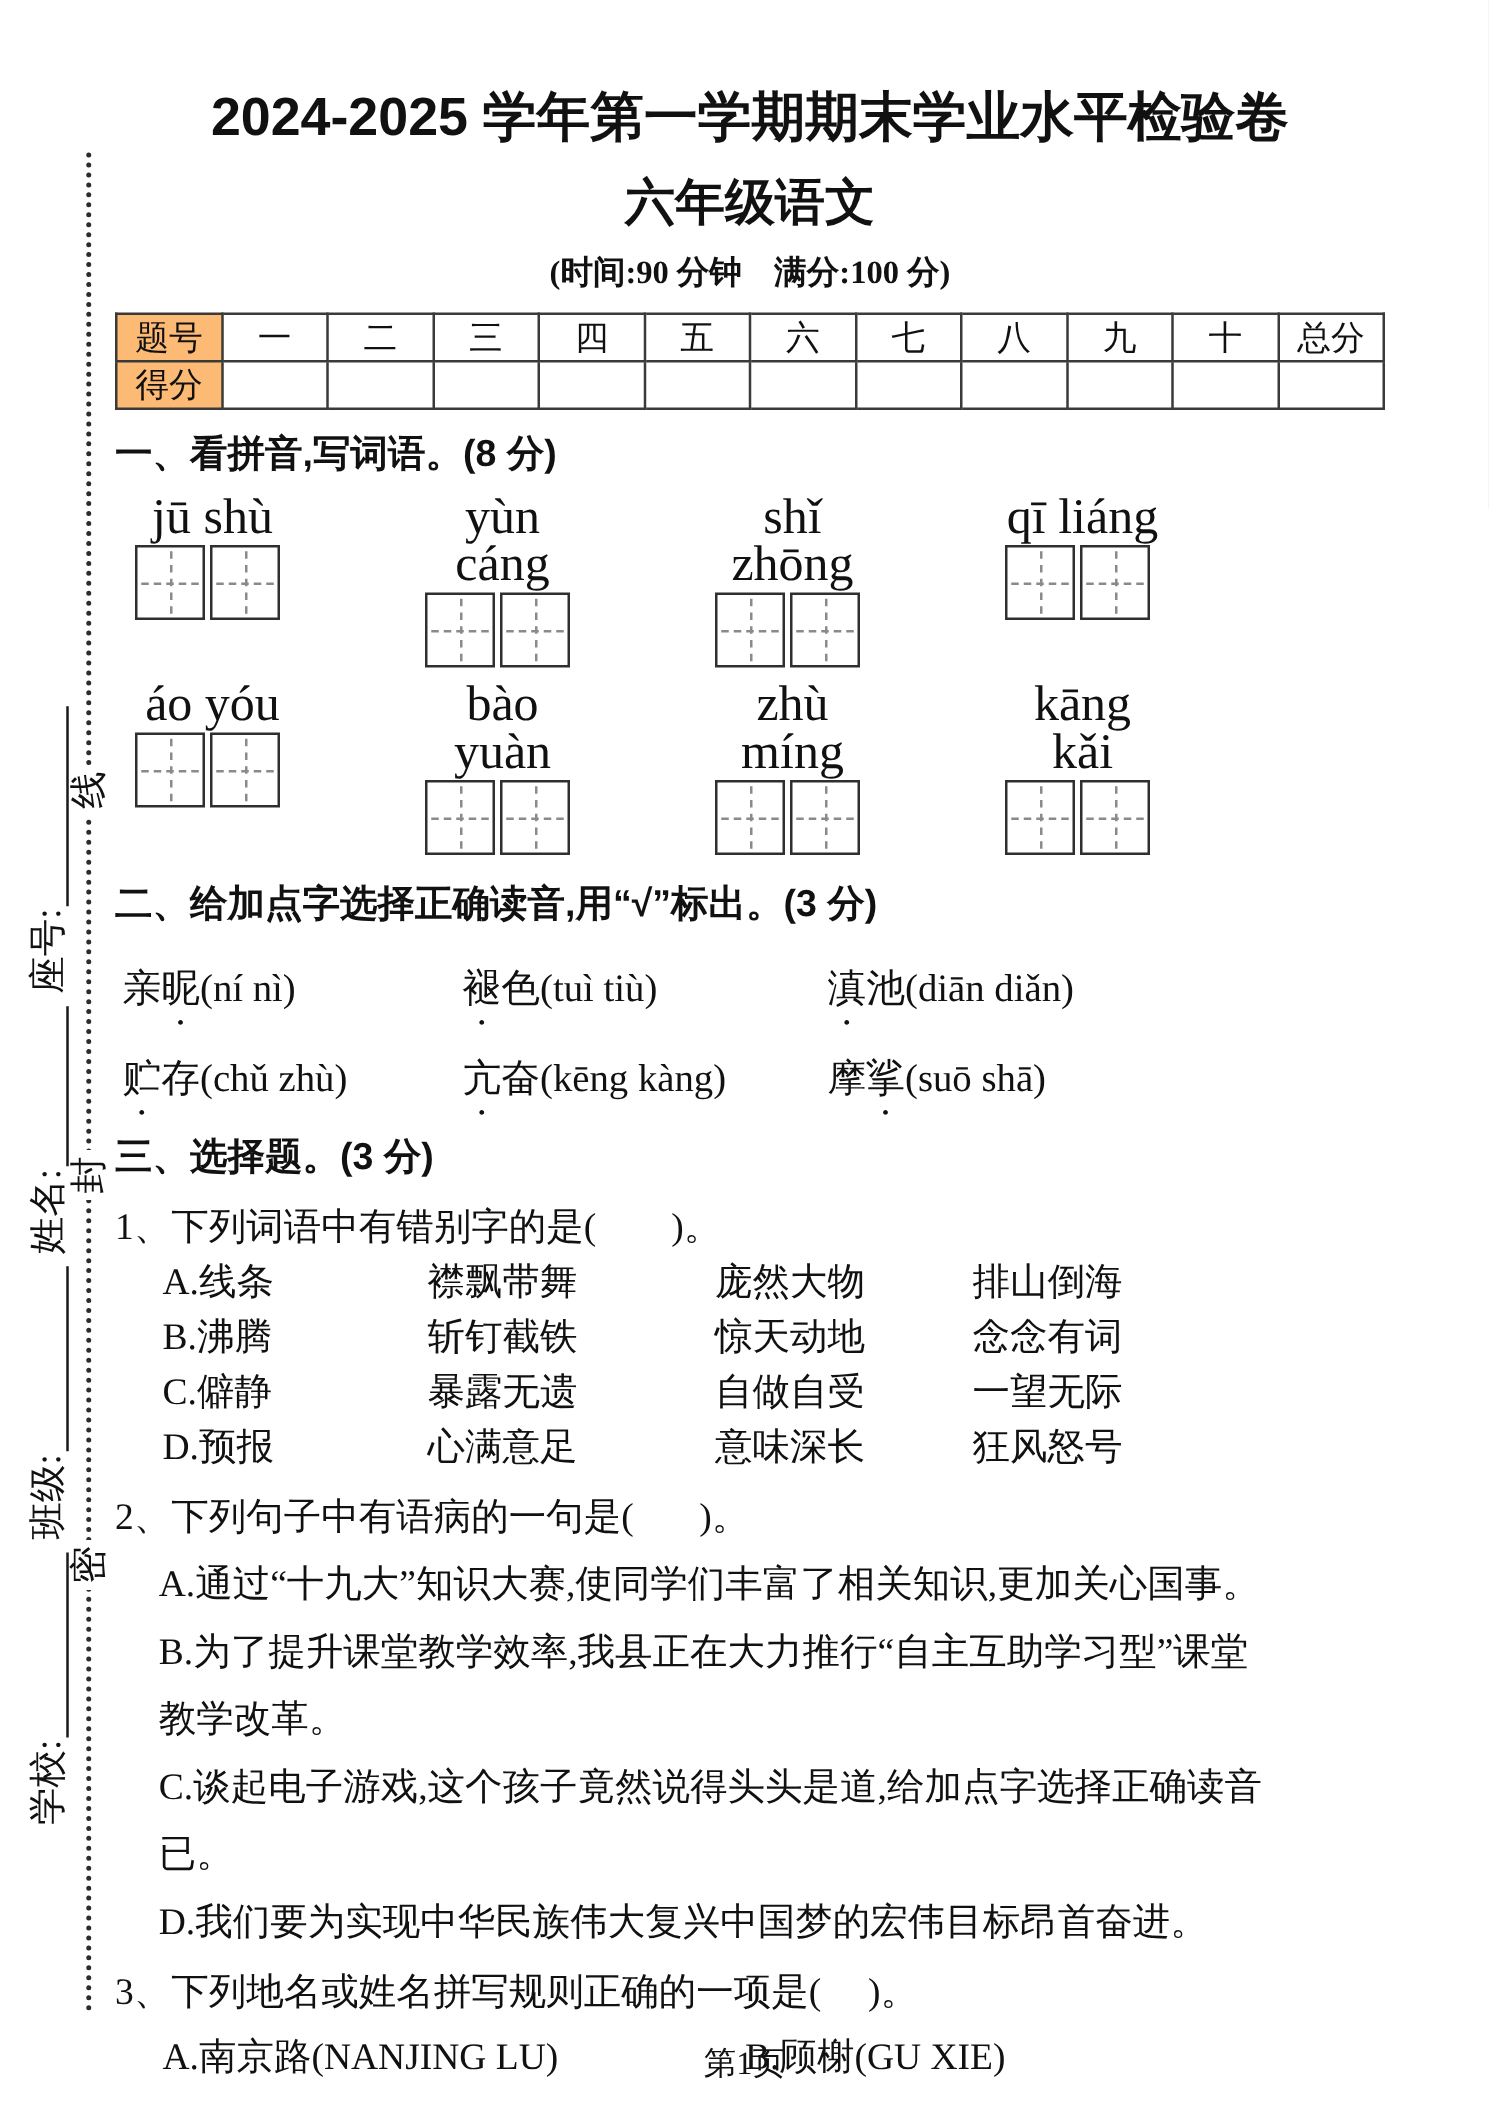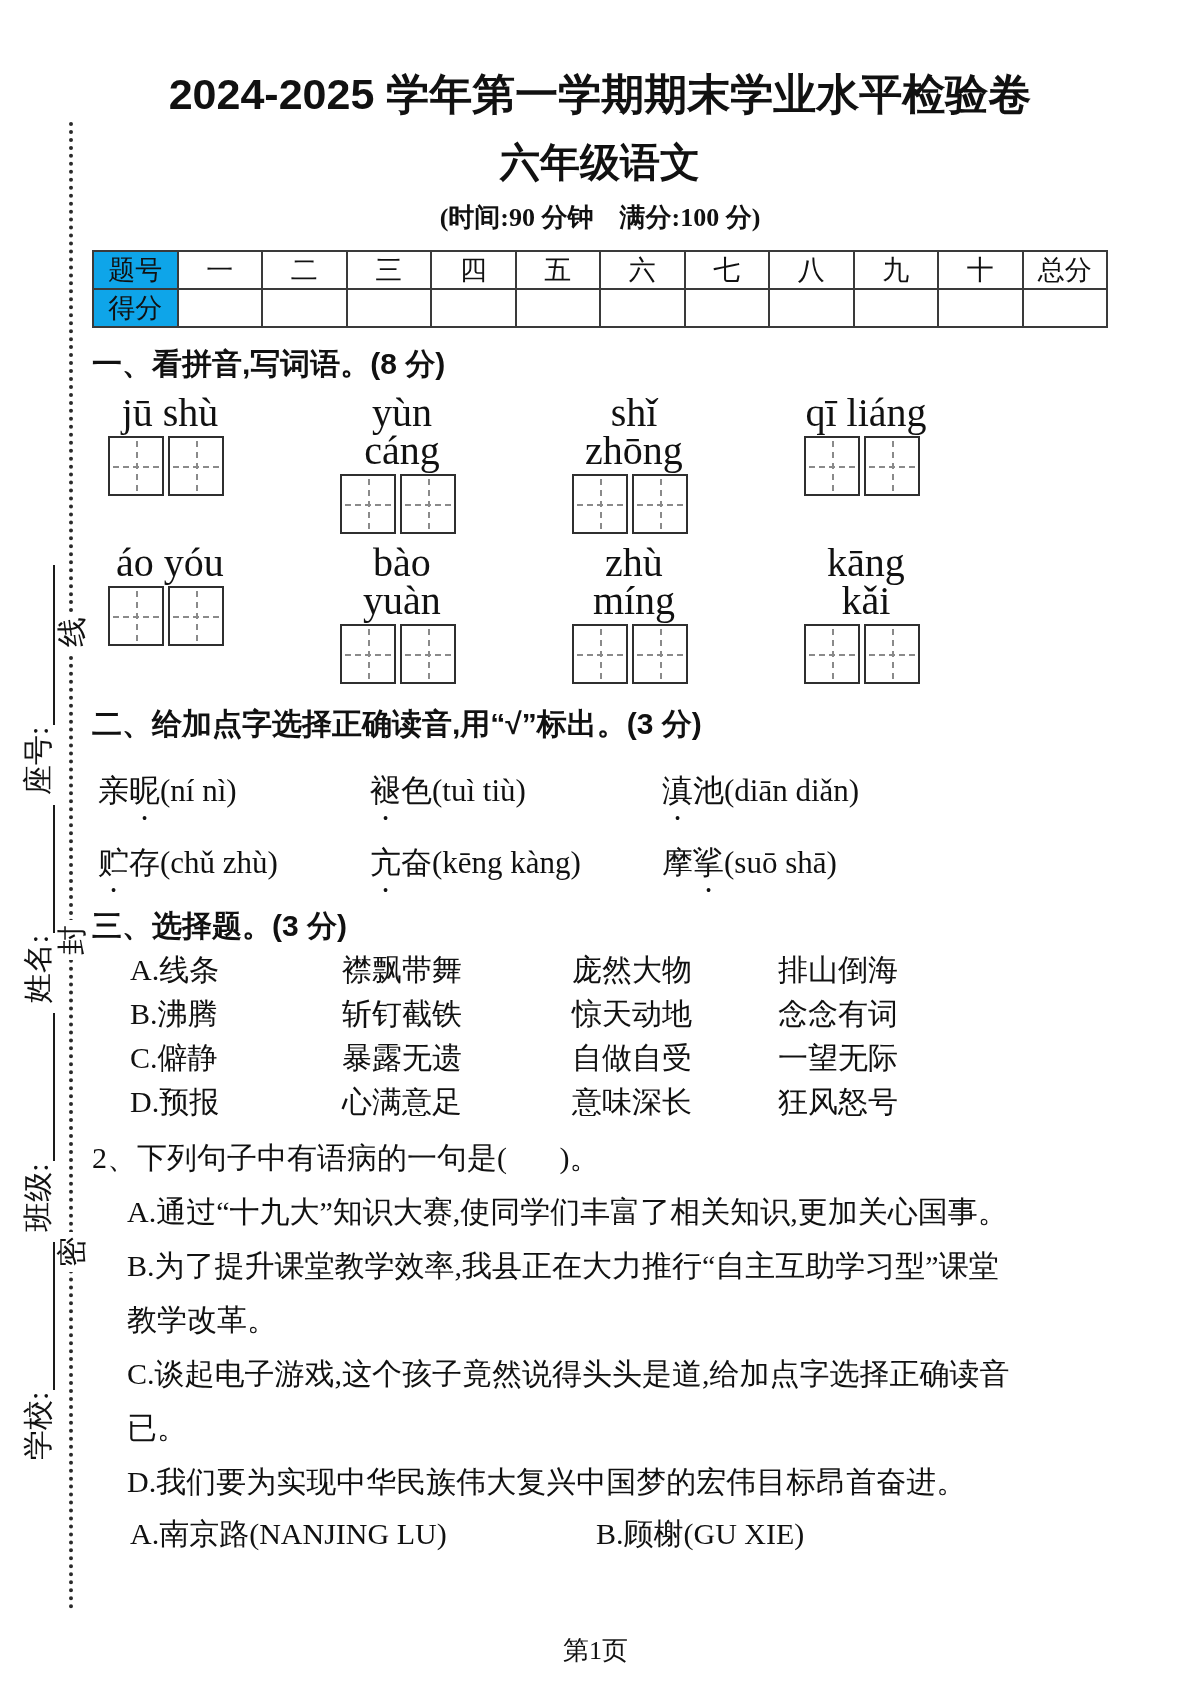--- a/index.html
+++ b/index.html
@@ -23,21 +23,21 @@
   .title{font-family:Liberation Sans, sans-serif;font-weight:bold;font-size:43px;
          text-align:center;margin:8px 0 0;line-height:56px;}
   .subtitle{font-family:"Liberation Sans",sans-serif;font-weight:bold;font-size:40px;
             text-align:center;margin:14px 0 0;line-height:52px;}
   .meta{text-align:center;font-size:26px;font-weight:bold;margin-top:12px;
         line-height:36px;white-space:pre-wrap;}
 
   table.score{width:100%;border-collapse:collapse;margin-top:14px;table-layout:fixed;}
   table.score td{border:2px solid #3a3a3a;height:36px;text-align:center;
                  font-size:27px;padding:0;}
-  table.score td.hdr{background:#0ea5e9;}
+  table.score td.hdr{background:#fdba74;}
 
   .sec-heading{font-family:"Liberation Sans",sans-serif;font-weight:bold;
                font-size:30px;line-height:40px;margin:16px 0 0;}
   .sh2{margin-top:20px;} .sh3{margin-top:22px;}
 
   .pinyin-grid{display:flex;margin:10px 0 0 16px;}
   .pinyin-col{width:232px;}
   .pinyin-label{width:124px;text-align:center;font-size:40px;line-height:38px;margin-bottom:4px;}
   .box-pair{display:flex;gap:4px;}
   .tian{width:56px;height:60px;border:2px solid #2f2f2f;position:relative;background:#fff;box-sizing:border-box;}
@@ -191,20 +191,21 @@
       <span><span></span><span class="dotchar">滇</span><span>池(diān  diǎn)</span></span>
     </div>
     <div class="s2-row s2-r2">
       <span><span></span><span class="dotchar">贮</span><span>存(chǔ  zhù)</span></span>
       <span><span></span><span class="dotchar">亢</span><span>奋(kēng  kàng)</span></span>
       <span><span>摩</span><span class="dotchar">挲</span><span>(suō  shā)</span></span>
     </div>
 
     <div class="sec-heading sh3">三、选择题。(3 分)</div>
 
+    <div class="stem">1、下列词语中有错别字的是(        )。</div>
     <div class="q1-row">
       <span>A.线条</span>
       <span>襟飘带舞</span>
       <span>庞然大物</span>
       <span>排山倒海</span>
     </div>
     <div class="q1-row">
       <span>B.沸腾</span>
       <span>斩钉截铁</span>
       <span>惊天动地</span>
@@ -224,20 +225,21 @@
     </div>
 
     <div class="stem">2、下列句子中有语病的一句是(       )。</div>
     <div class="q2-line">A.通过“十九大”知识大赛,使同学们丰富了相关知识,更加关心国事。</div>
     <div class="q2-line">B.为了提升课堂教学效率,我县正在大力推行“自主互助学习型”课堂</div>
     <div class="q2-line">教学改革。</div>
     <div class="q2-line">C.谈起电子游戏,这个孩子竟然说得头头是道,给加点字选择正确读音</div>
     <div class="q2-line">已。</div>
     <div class="q2-line">D.我们要为实现中华民族伟大复兴中国梦的宏伟目标昂首奋进。</div>
 
+    <div class="stem">3、下列地名或姓名拼写规则正确的一项是(     )。</div>
     <div class="q3-row">
       <span>A.南京路(NANJING LU)</span>
       <span>B.顾榭(GU XIE)</span>
     </div>
 
   </div>
 
   <div class="footer">第1页</div>
 
 </div>

